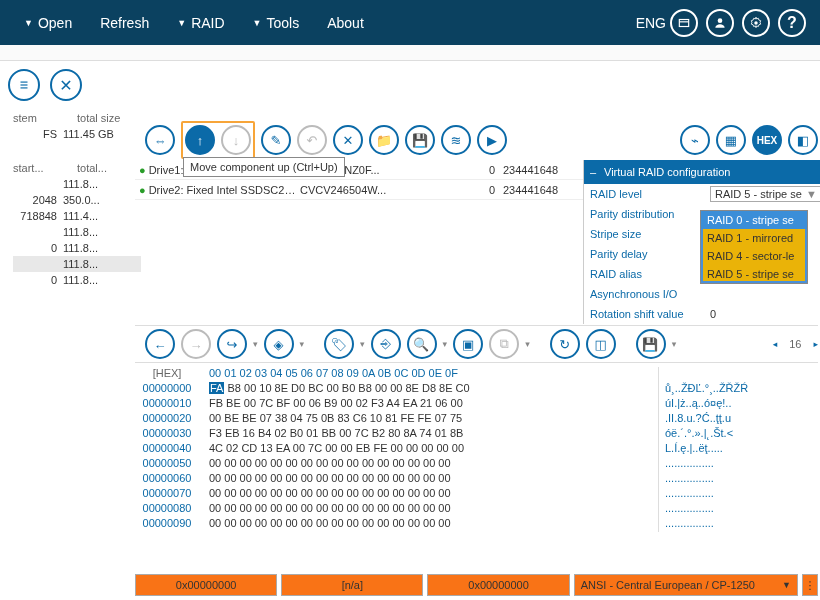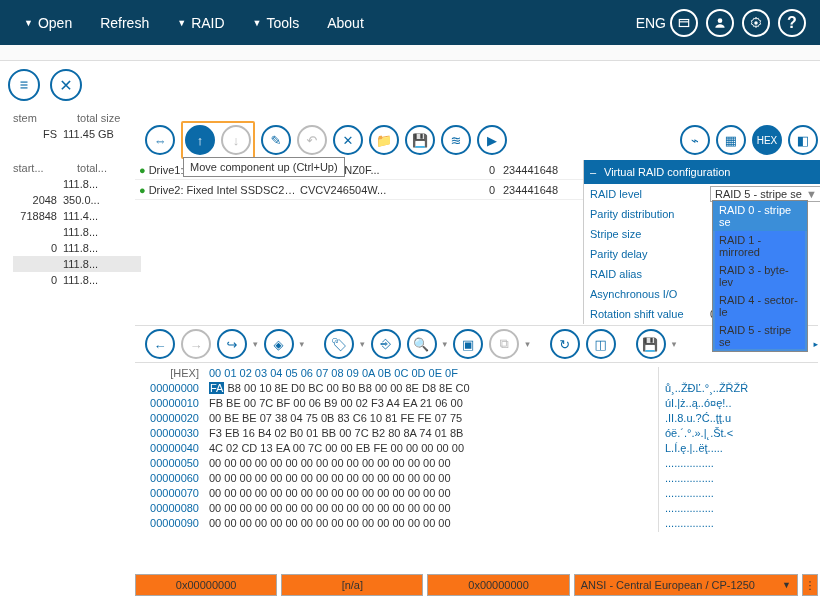--- a/index.html
+++ b/index.html
@@ -17,46 +17,46 @@
 .leftcol .hdr{display:flex;font-size:11px;color:#666;padding:2px 0}
 .leftcol .hdr span{flex:1}
 .leftcol .fsrow{display:flex;font-size:11px;padding:2px 0}
 .leftcol .fsrow span:first-child{width:50px;text-align:right;padding-right:6px}
 .leftcol .fsrow span:last-child{flex:1}
 .lsel{background:#e8e8e8}
 .main{position:absolute;left:135px;top:120px;right:2px}
 .toolbar1{display:flex;align-items:center;height:40px;gap:6px;padding-left:10px}
 .tb{width:30px;height:30px;border:2px solid #0b6aa8;border-radius:50%;display:flex;align-items:center;justify-content:center;color:#0b6aa8;cursor:pointer;background:#fff;font-size:13px}
 .tbd{border-color:#bbb;color:#bbb}
-.hexfill{background:#0b6aa8;color:#fff;border-color:#0b6aa8;font-weight:normal;font-size:10px}
+.hexfill{background:#0b6aa8;color:#fff;border-color:#0b6aa8;font-weight:bold;font-size:10px}
 .highlight{border:2px solid #f7a539;padding:2px;border-radius:2px;display:flex;gap:6px;position:relative}
 .tooltip{position:absolute;top:34px;left:0;background:#fff;border:1px solid #888;padding:3px 6px;font-size:11px;white-space:nowrap;z-index:5}
 .dark-hdr{background:#0b6aa8;color:#fff;height:24px;display:flex;align-items:center;font-size:11px}
 .dark-hdr .col{padding:0 6px}
 .gridwrap{display:flex}
 .storgrid{flex:1}
 .drvrow{display:flex;height:20px;align-items:center;font-size:11px;border-bottom:1px solid #eee}
 .drvrow .n{width:165px;white-space:nowrap;overflow:hidden;text-overflow:ellipsis;padding-left:4px}
 .drvrow .sid{width:123px}
 .drvrow .ss{width:80px;text-align:right;padding-right:8px}
 .drvrow .cs{width:80px;text-align:left;padding-right:8px}
 .dot{color:#2a9d2a;margin-right:3px}
 .raidpanel{width:258px;border-left:1px solid #ccc}
 .raidrow{display:flex;height:20px;align-items:center;font-size:11px;padding-left:6px;color:#0b6aa8}
 .raidrow .lbl{width:120px}
 .raidrow .val{flex:1;color:#333}
 .ddbox{border:1px solid #aaa;background:#fff;padding:1px 4px;font-size:11px;width:112px;display:flex;justify-content:space-between;align-items:center}
-.ddlist{position:absolute;right:12px;top:200px;width:96px;border:1px solid #888;background:#3b82f6;z-index:6;box-shadow:0 0 0 2px #4a90d9 inset}
+.ddlist{position:absolute;right:12px;top:210px;width:108px;border:1px solid #888;background:#eab308;z-index:6;box-shadow:0 0 0 2px #4a90d9 inset}
 .ddlist div{padding:3px 6px;font-size:11px;cursor:pointer}
 .ddlist .sel{background:#3b8ed8;color:#fff}
 .hexsec{position:absolute;left:135px;top:325px;right:2px}
 .toolbar2{display:flex;align-items:center;height:38px;gap:6px;padding-left:10px;border-top:1px solid #ddd;border-bottom:1px solid #ddd}
 .pagelbl{font-size:11px;color:#666;margin:15px 6px}
 .hexbody{display:flex;font-family:"Courier New",monospace;font-size:11px;padding:4px 0}
-.offcol{width:70px;text-align:right;color:#0b6aa8;padding-right:6px}
+.offcol{width:70px;text-align:center;color:#0b6aa8;padding-right:6px}
 .offcol div{height:15px}
 .bytegrid{flex:1}
 .bytehdr{color:#0b6aa8;height:15px;padding-left:4px;letter-spacing:0}
 .byterow{height:15px;padding-left:4px;white-space:pre}
 .hlb{background:#0b6aa8;color:#fff;padding:0 1px}
 .ascii{width:160px;border-left:1px solid #ddd;padding-left:6px}
 .ascii .ar{height:15px;white-space:pre;color:#0b6aa8;overflow:hidden}
 .statusbar{position:absolute;bottom:4px;left:135px;right:2px;display:flex;height:22px;gap:4px}
 .stbox{border:1px solid #aaa;flex:1;display:flex;align-items:center;justify-content:center;font-size:11px;background:#f97316}
 .stbox.enc{flex:1.5;justify-content:space-between;padding:0 6px}
@@ -248,21 +248,20 @@
             <div class="val">0</div>
           </div>
         </div>
     </div>
   </div>
 </div>
 
 <div class="ddlist" id="ddlist">
     <div class="sel">RAID 0 - stripe se</div>
     <div class="">RAID 1 - mirrored</div>
-    <div class="">RAID 3 - byte-lev</div>
     <div class="">RAID 4 - sector-le</div>
     <div class="">RAID 5 - stripe se</div>
   </div>
 
 <div class="hexsec">
   <div class="toolbar2">
     <div class="tb">←</div>
     <div class="tb tbd">→</div>
     <div class="tb">↪</div>
       <span class="tri" style="color:#888">▾</span>

